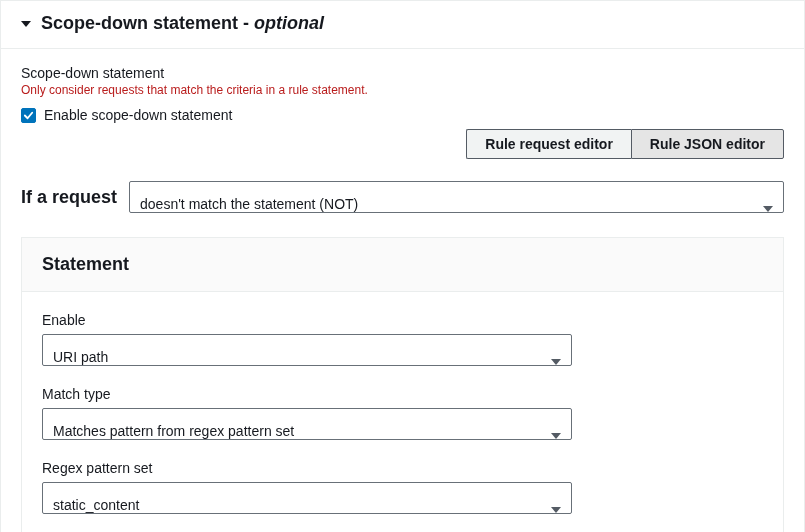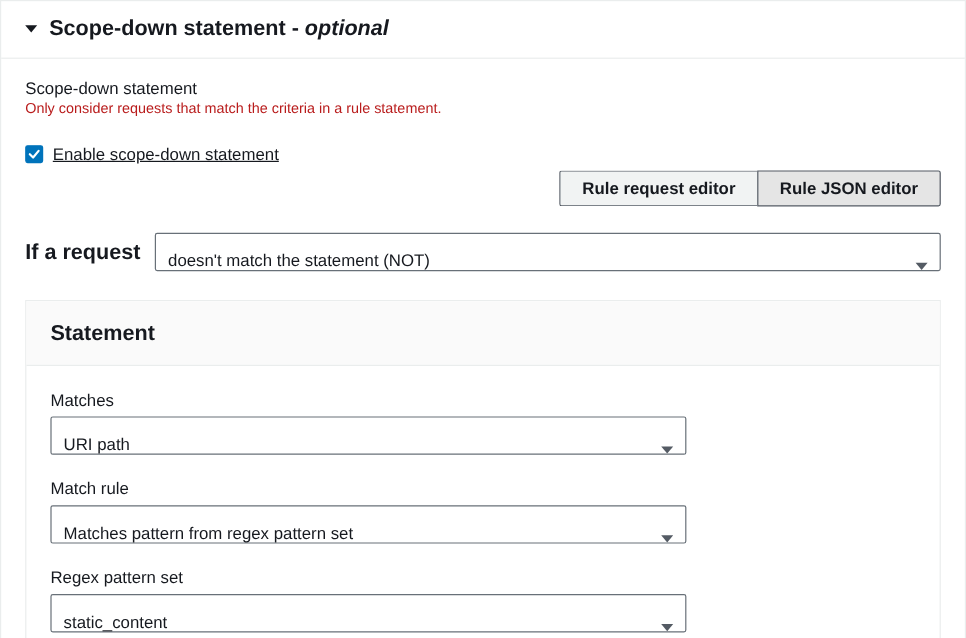--- a/index.html
+++ b/index.html
@@ -46,22 +46,21 @@
   }
   .section-help {
     font-size: 12px;
     color: #b91c1c;
     margin-top: 2px;
   }
   .checkbox-row {
     display: flex;
     align-items: center;
     gap: 8px;
-    margin-top: 23px;
-    text-decoration: underline;
+    margin-top: 10px;
   }
   .checkbox {
     width: 15px; height: 15px;
     background: #0073bb;
     border: 1px solid #0073bb;
     border-radius: 2px;
     display: flex;
     align-items: center;
     justify-content: center;
     cursor: pointer;
@@ -198,29 +197,29 @@
       </div>
     </div>
 
     <div class="stmt-panel">
       <div class="stmt-header">
         <span class="stmt-title">Statement</span>
       </div>
       <div class="stmt-body">
 
         <div class="field">
-          <span class="field-label">Matches</span>
+          <span class="field-label">Enable</span>
           <div class="select">
             <span>URI path</span>
             <span class="arrow"></span>
           </div>
         </div>
 
         <div class="field">
-          <span class="field-label">Match rule</span>
+          <span class="field-label">Match type</span>
           <div class="select">
             <span>Matches pattern from regex pattern set</span>
             <span class="arrow"></span>
           </div>
         </div>
 
         <div class="field">
           <span class="field-label">Regex pattern set</span>
           <div class="select">
             <span>static_content</span>

